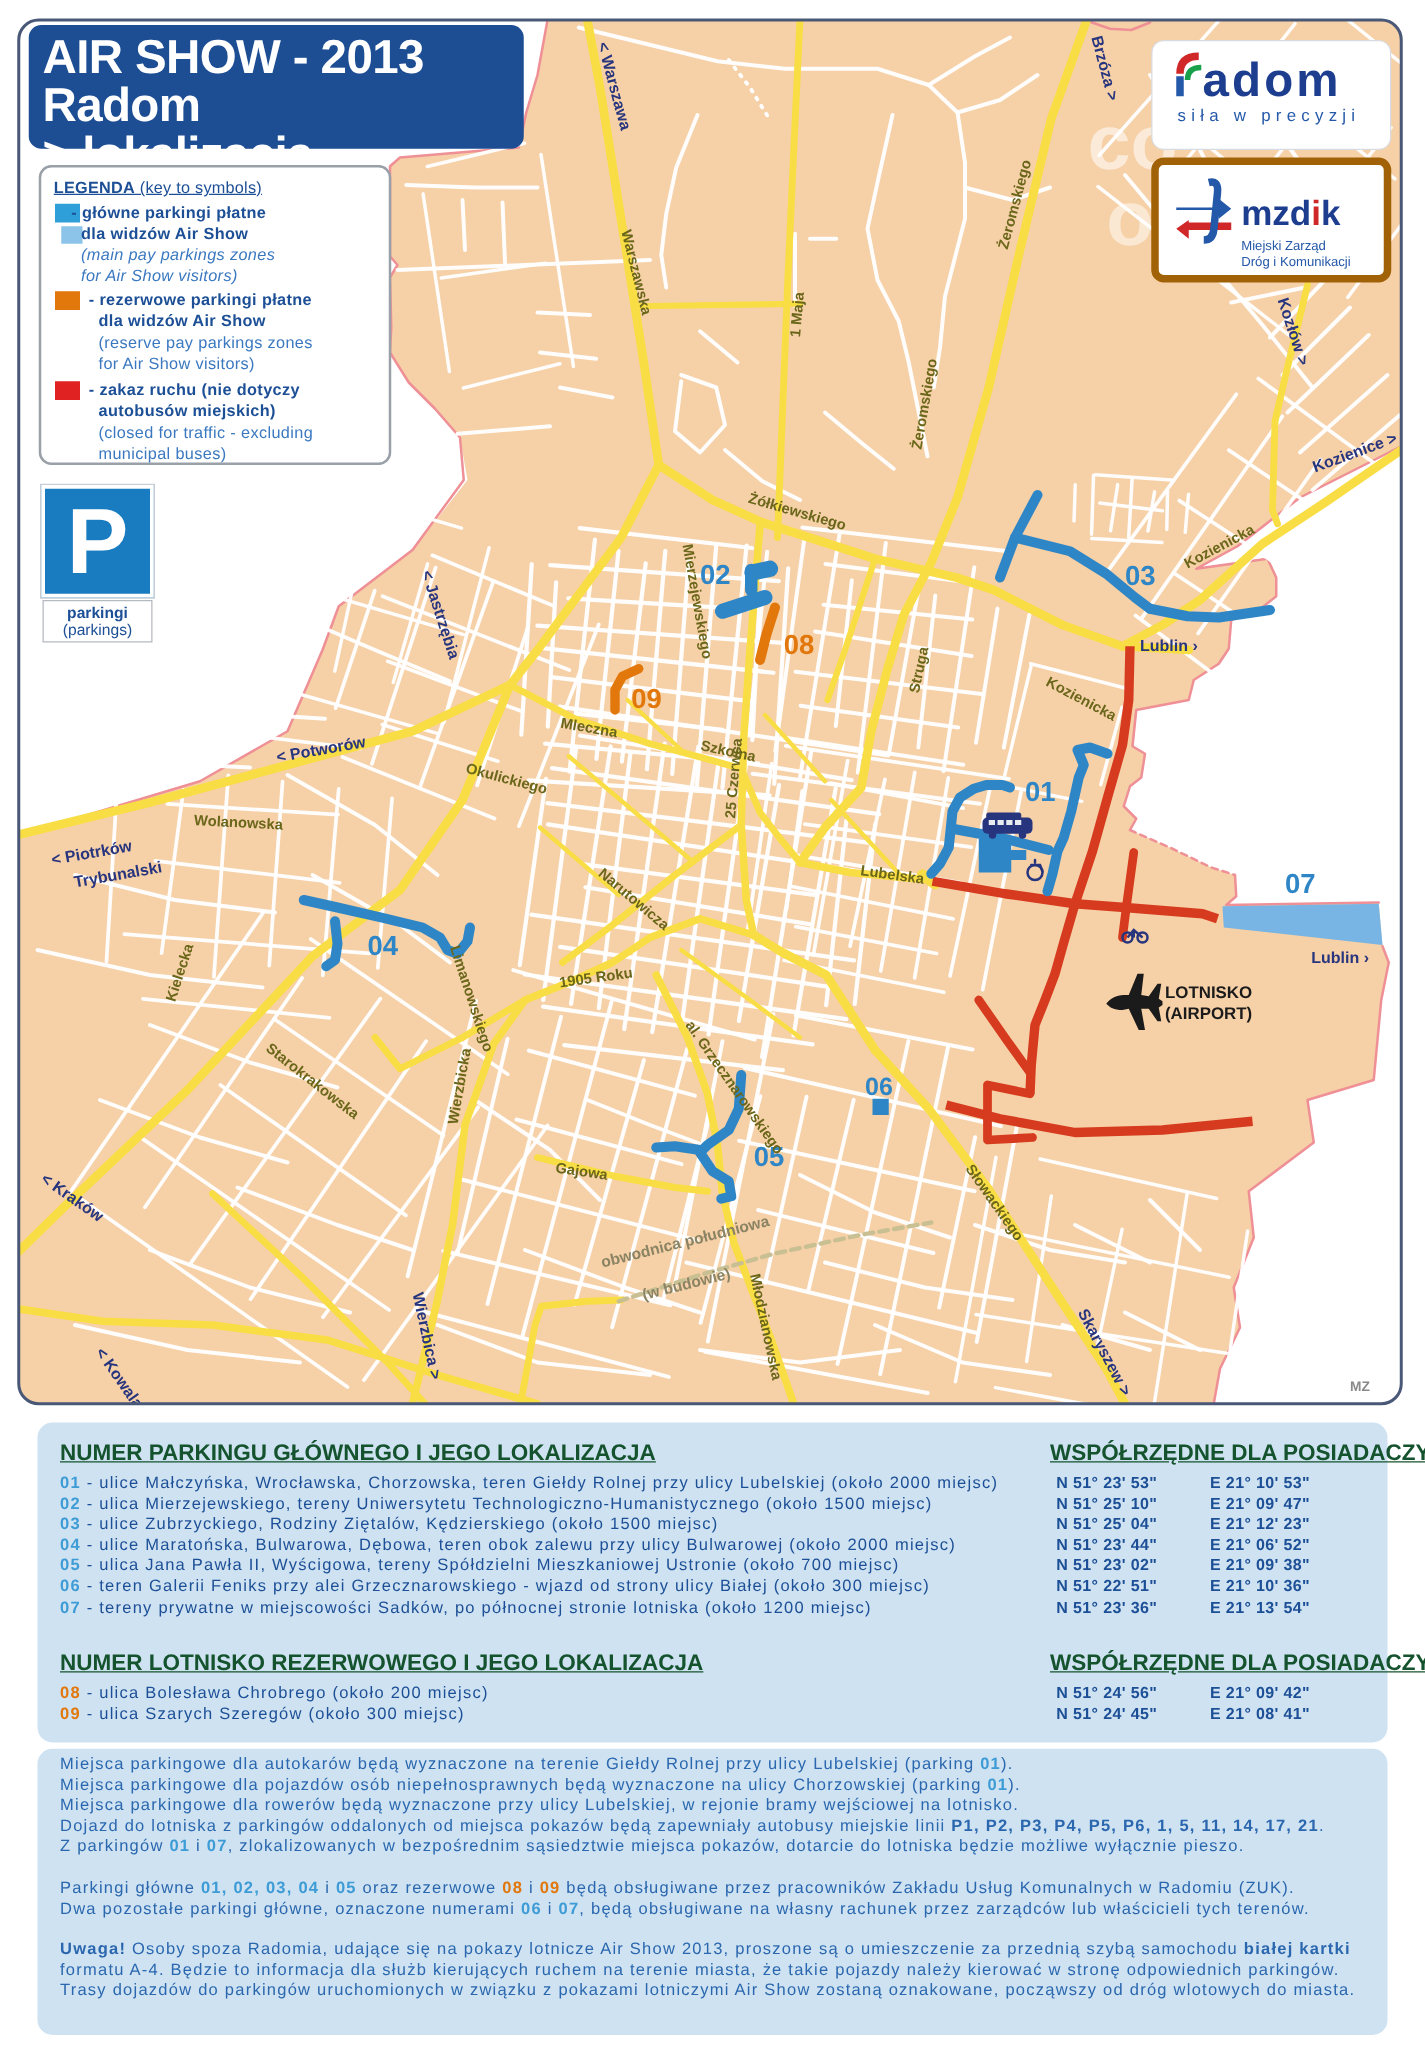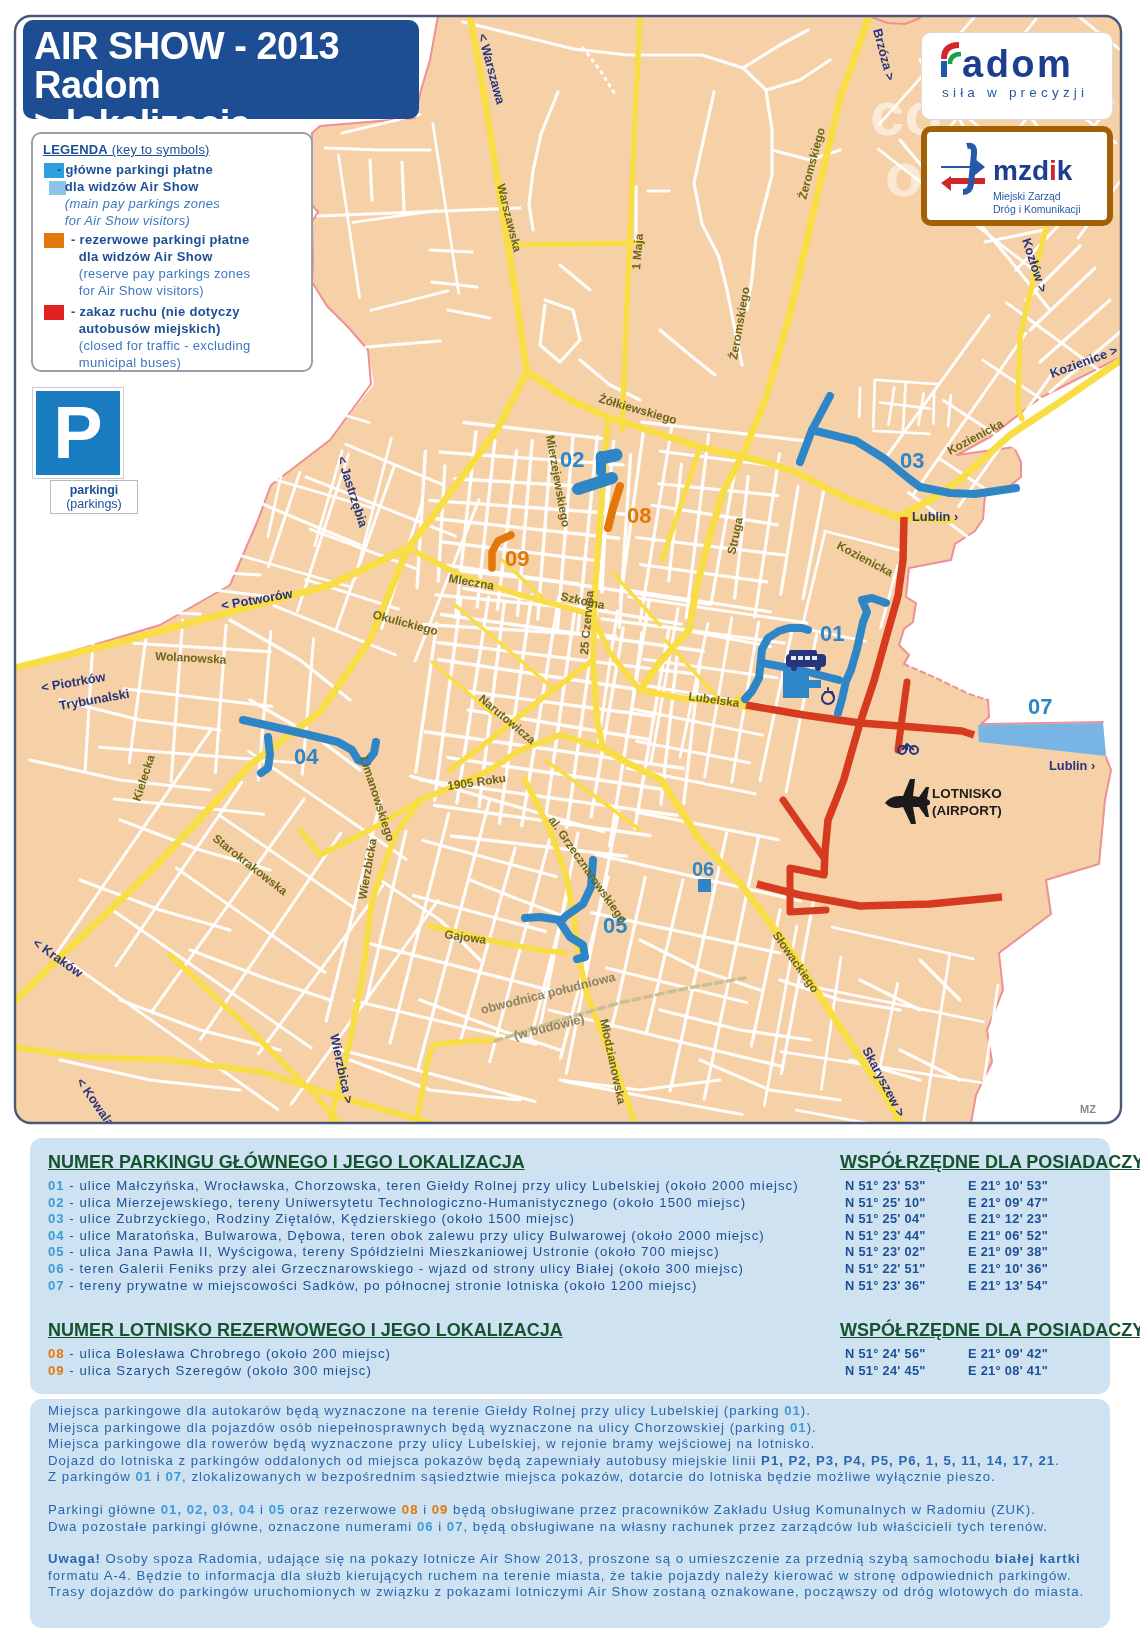--- a/index.html
+++ b/index.html
@@ -532,21 +532,21 @@
 
   <div style="position:absolute;left:11px;top:99px;width:20px;height:15px;background:#e2770c;"></div>
   <div style="position:absolute;left:38px;top:97px;font-size:13px;letter-spacing:0.3px;color:#1c4f96;line-height:17px;"><b>- rezerwowe parkingi płatne<br>&nbsp;&nbsp;dla widzów Air Show</b><br>&nbsp;&nbsp;<span style="color:#3a78c0;">(reserve pay parkings zones<br>&nbsp;&nbsp;for Air Show visitors)</span></div>
 
   <div style="position:absolute;left:11px;top:171px;width:20px;height:15px;background:#e02222;"></div>
   <div style="position:absolute;left:38px;top:169px;font-size:13px;letter-spacing:0.3px;color:#1c4f96;line-height:17px;"><b>- zakaz ruchu (nie dotyczy<br>&nbsp;&nbsp;autobusów miejskich)</b><br>&nbsp;&nbsp;<span style="color:#3a78c0;">(closed for traffic - excluding<br>&nbsp;&nbsp;municipal buses)</span></div>
 </div>
 
 <div style="position:absolute;left:33px;top:388px;width:90px;height:90px;background:#1a7cc0;border:3px solid #fff;box-shadow:0 0 0 1px #c9ced4;color:#fff;font-weight:bold;font-size:74px;text-align:center;line-height:84px;">P</div>
 
-<div style="position:absolute;left:50px;top:480px;width:88px;background:#fff;border:1px solid #b5bac0;text-align:center;font-size:12.5px;color:#1c4f96;padding:2px 0;"><b>parkingi</b><br><span style="font-weight:normal;">(parkings)</span></div>
+<div style="position:absolute;left:34px;top:480px;width:88px;background:#fff;border:1px solid #b5bac0;text-align:center;font-size:12.5px;color:#1c4f96;padding:2px 0;"><b>parkingi</b><br><span style="font-weight:normal;">(parkings)</span></div>
 
 <div style="position:absolute;left:921px;top:32px;width:192px;height:88px;background:#fff;border:1px solid #d8dce2;border-radius:10px;">
   <svg width="190" height="86" xmlns="http://www.w3.org/2000/svg">
 
     <g>
       <path d="M22,26 q0,-14 15,-14" fill="none" stroke="#d02828" stroke-width="6"></path>
       <path d="M28,31 q0,-10 11,-10" fill="none" stroke="#18a04a" stroke-width="4.5"></path>
       <path d="M22,44 l0,-16" stroke="#2458a8" stroke-width="6"></path>
     </g>
     <text x="40" y="44" font-family="Liberation Sans, sans-serif" font-size="38" font-weight="bold" fill="#1d3d8f" letter-spacing="2.5">adom</text>

